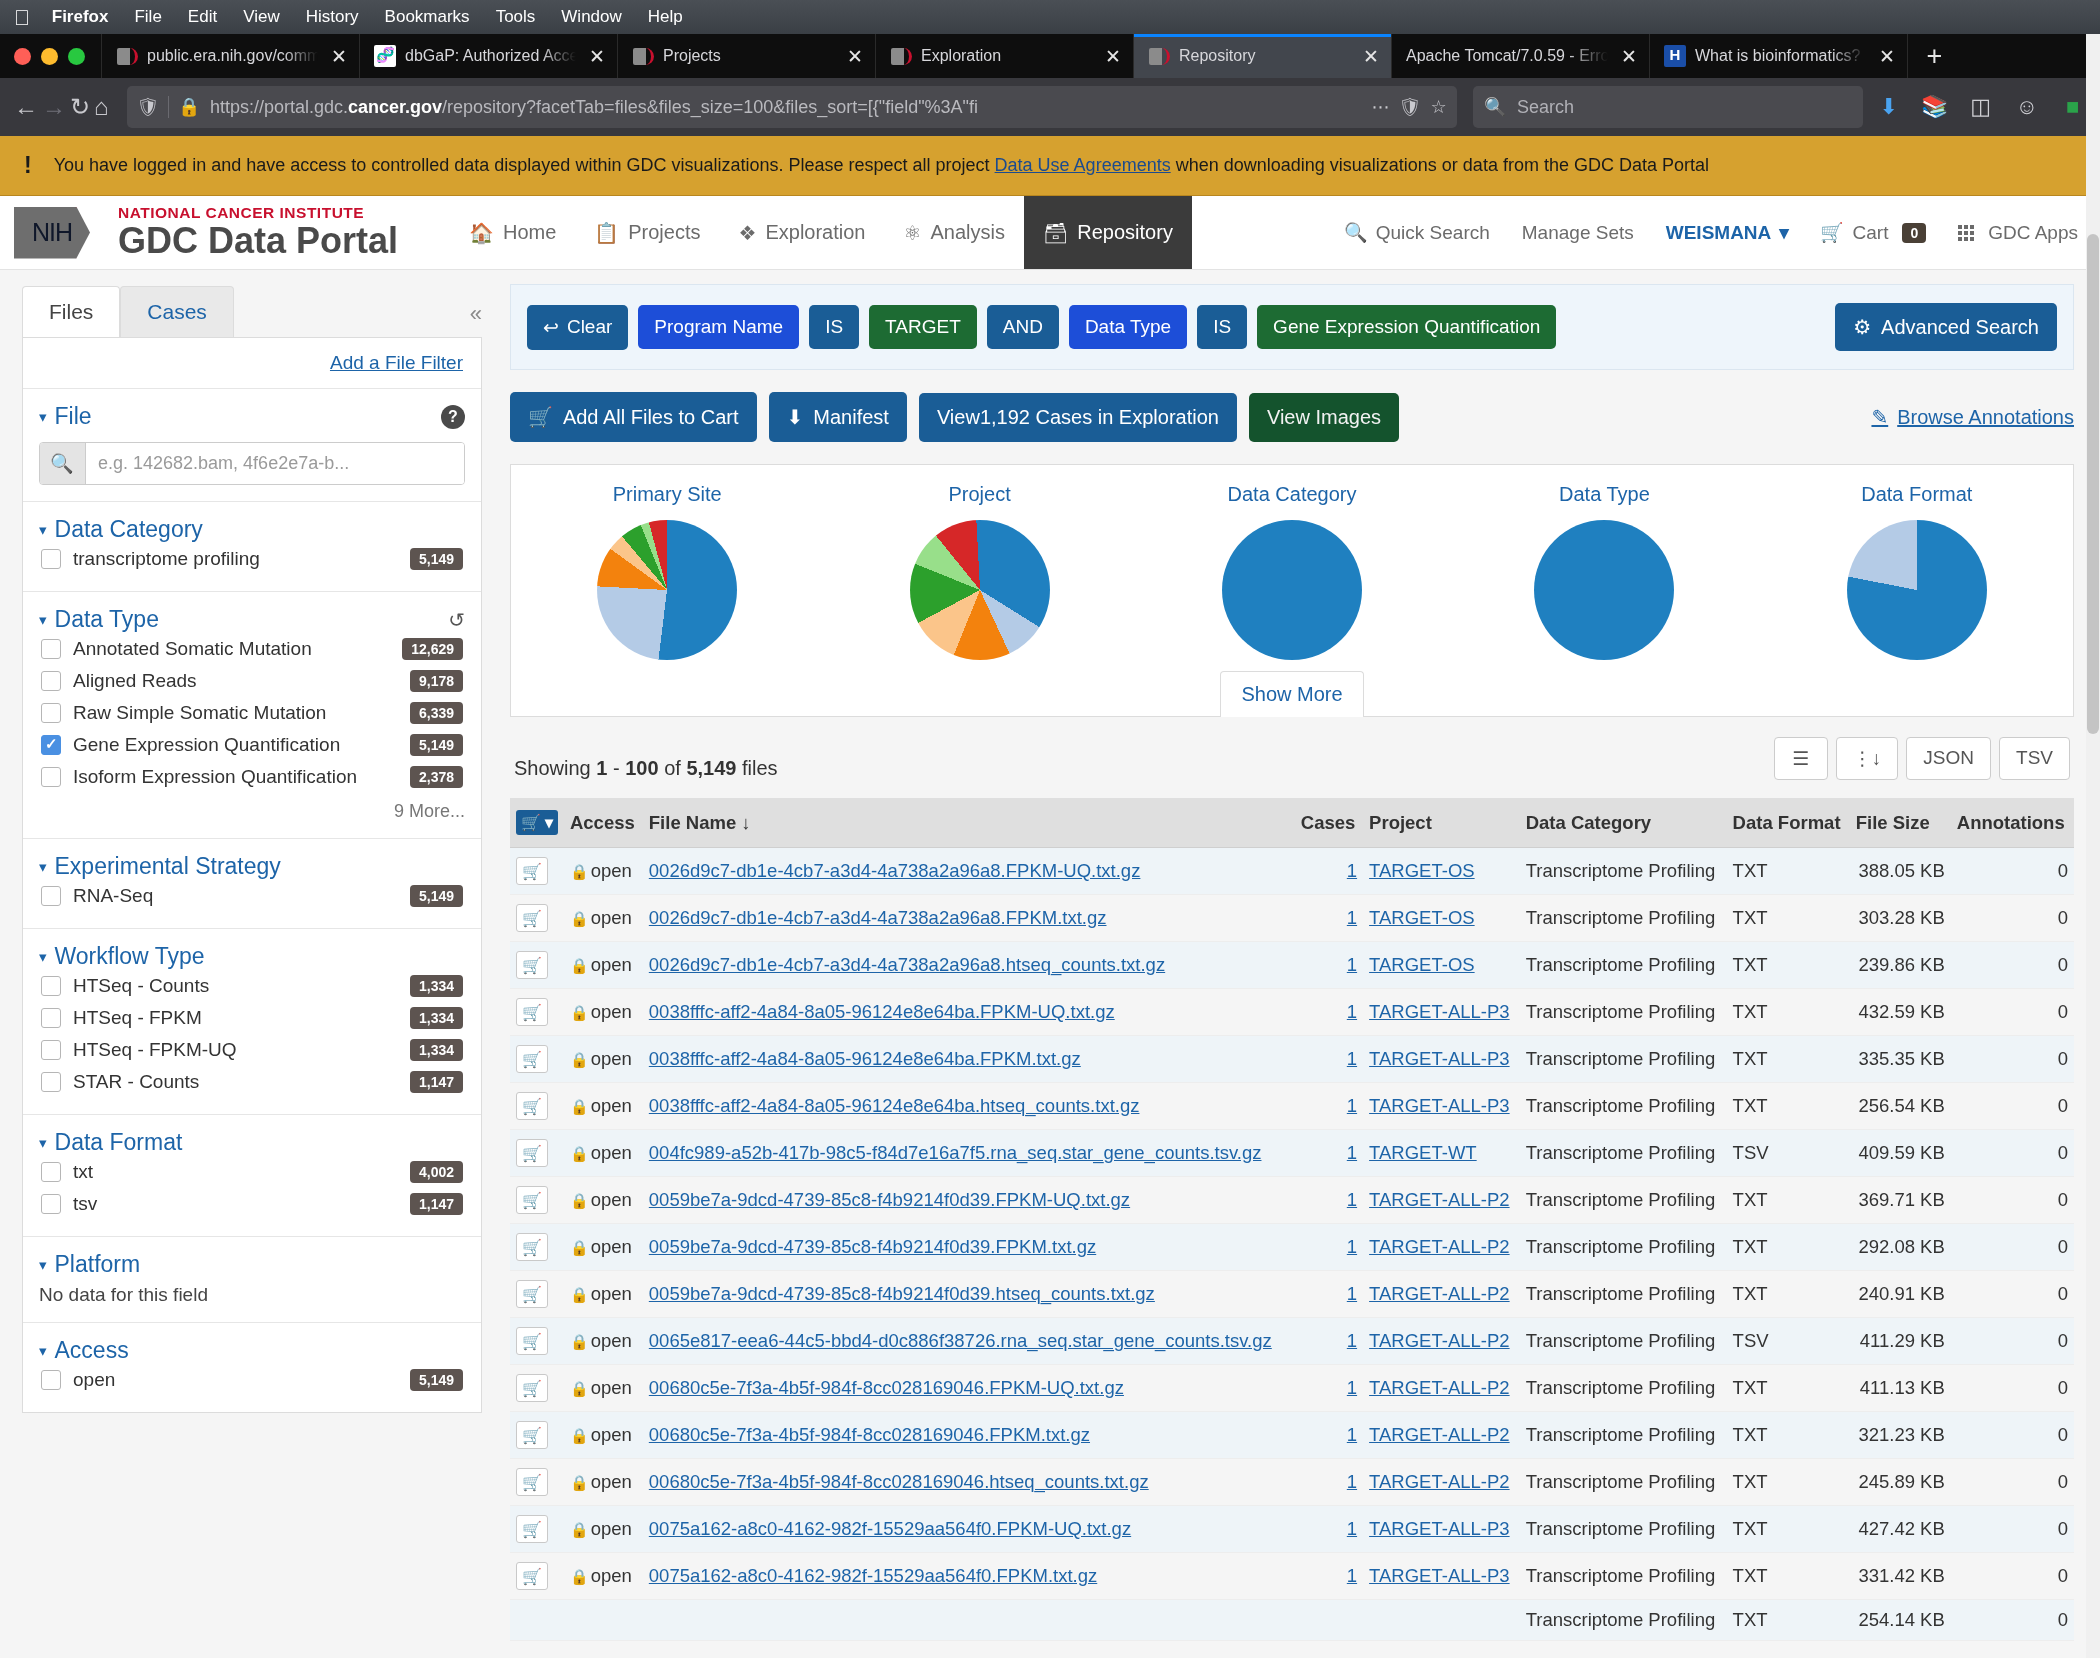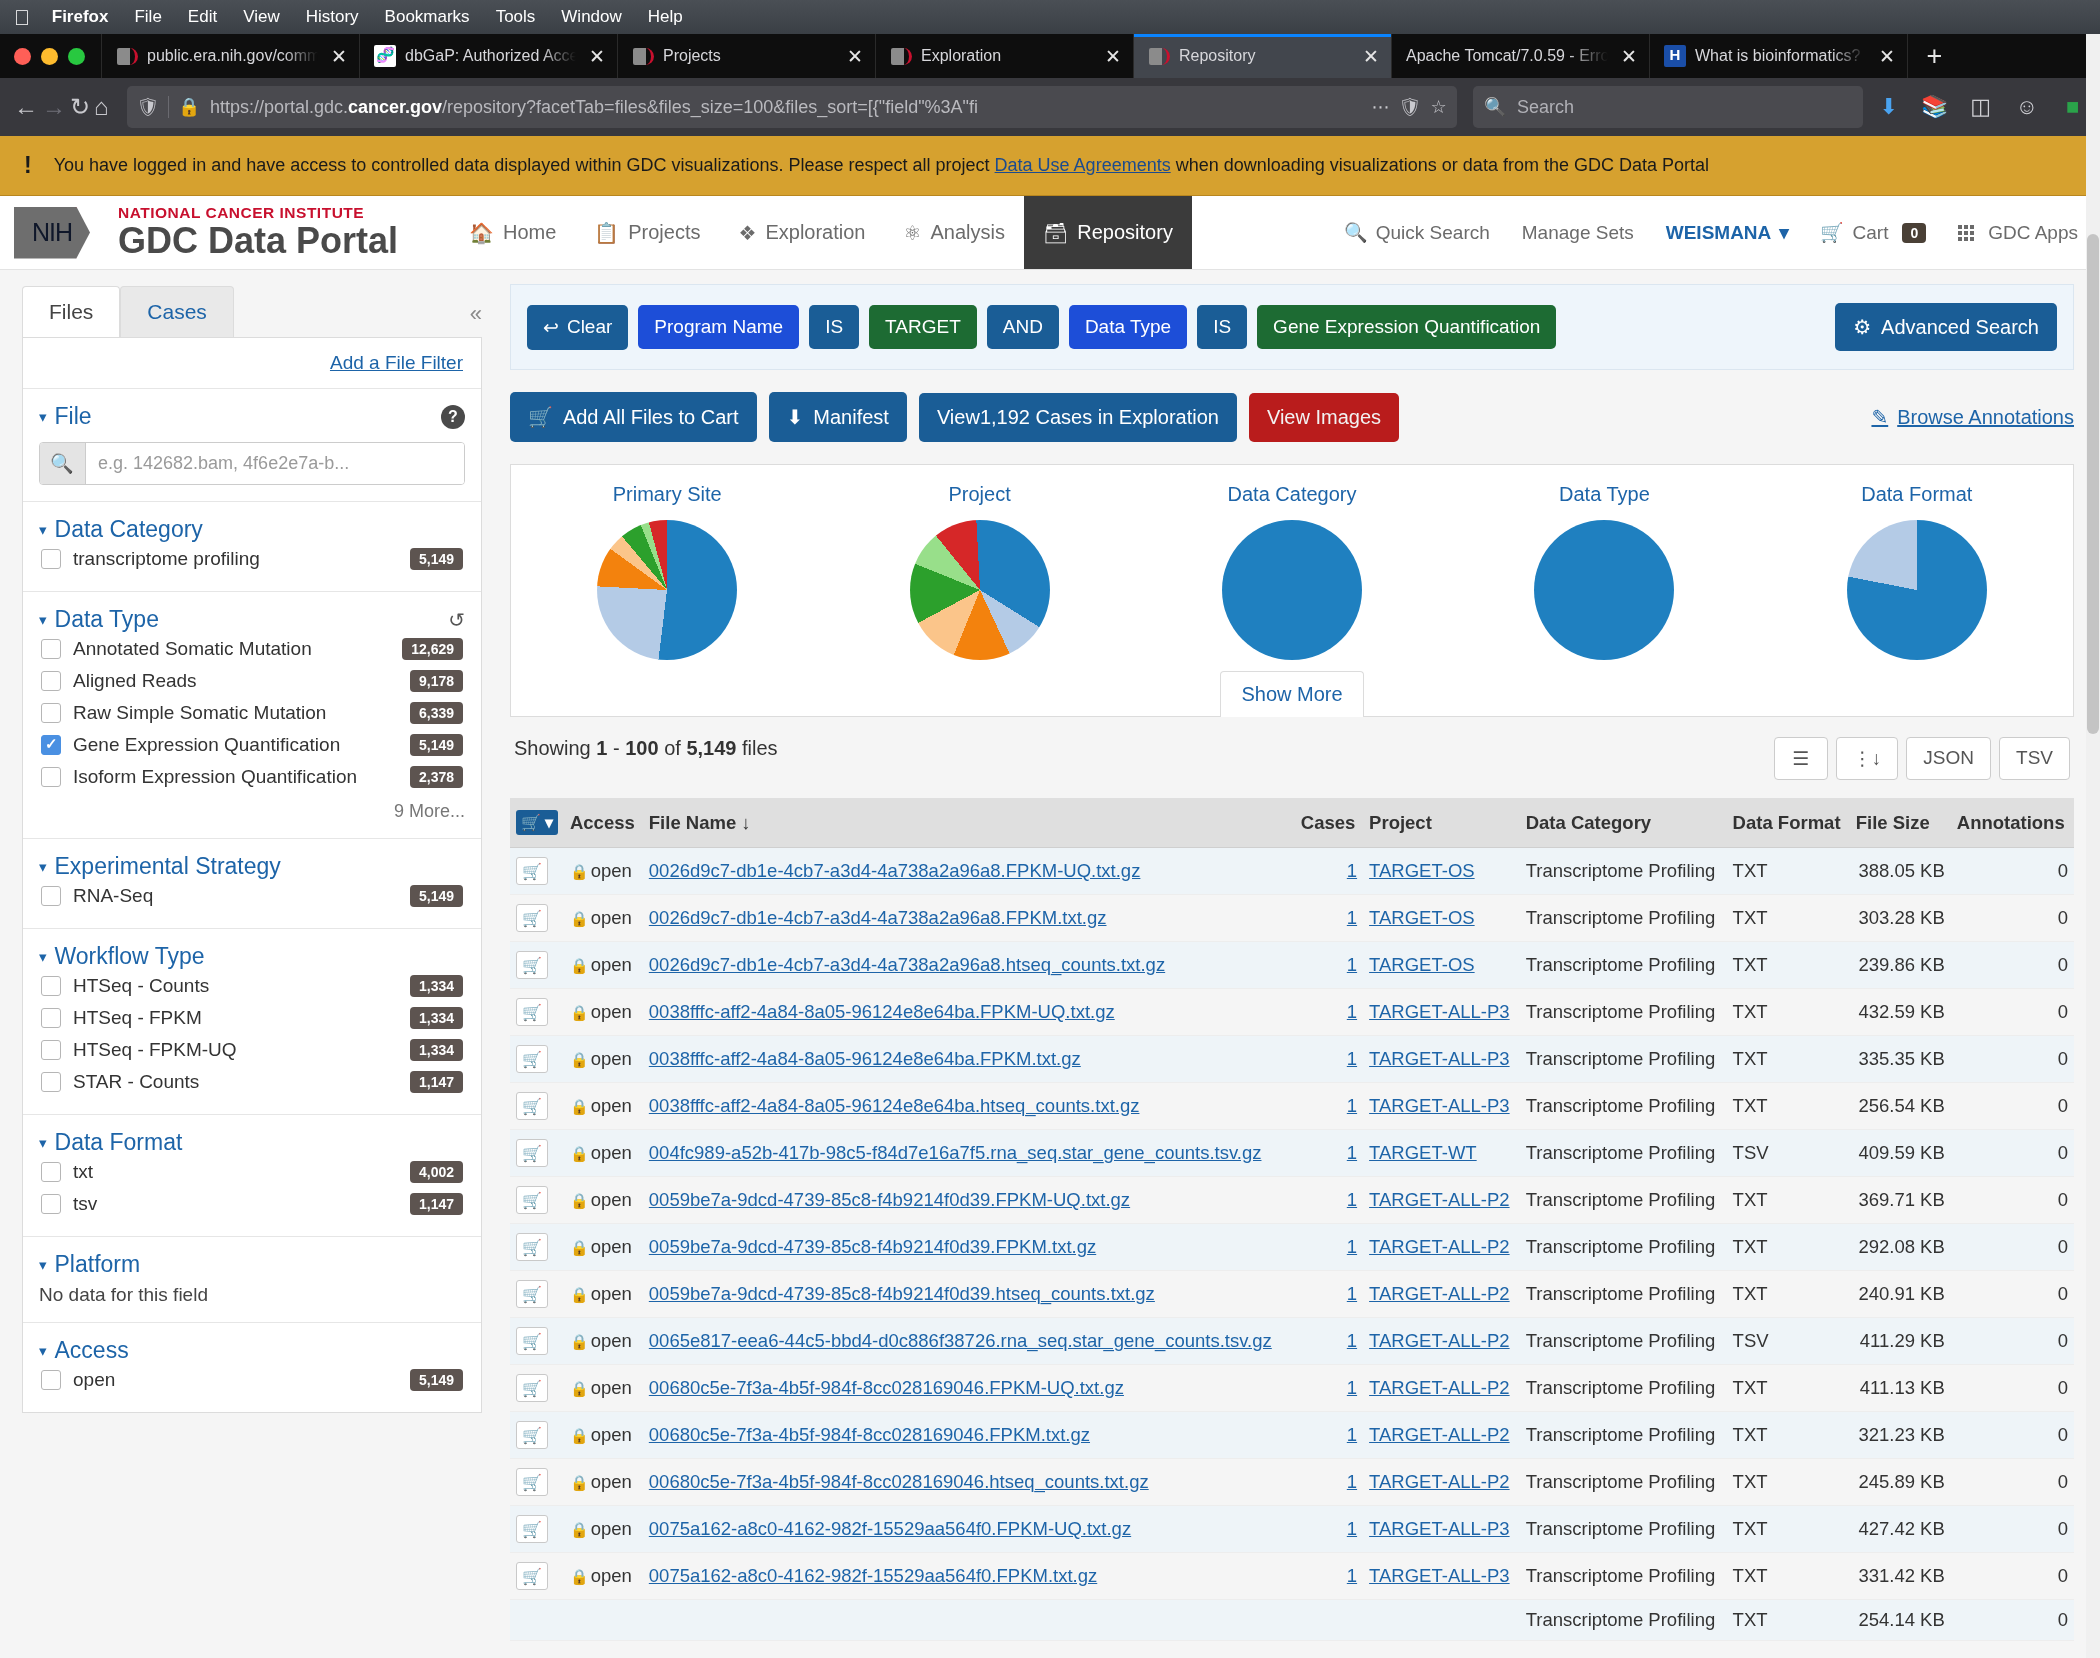--- a/index.html
+++ b/index.html
@@ -215,21 +215,21 @@
   .chip.blue { background:#1a5d96; }
   .chip.gray { background:#1d4ed8; }
   .chip.green{ background:#1d6b33; }
   .chip.clear { background:#1a5d96; display:flex; align-items:center; gap:8px;}
   .adv { margin-left:auto; background:#1a5d96; color:#fff; border-radius:5px;
          font-size:20px; padding: 12px 18px; display:flex; align-items:center; gap:10px;}
 
   .actionrow { display:flex; align-items:center; gap: 12px; margin-top: 22px; }
   .btn { background:#1a5d96; color:#fff; border-radius:5px; font-size:20px;
          padding: 13px 18px; display:flex; align-items:center; gap:10px; white-space:nowrap;}
-  .btn.disabled { background:#b91c1c; color:#f2f2f2; }
+  .btn.disabled { background:#14532d; color:#f2f2f2; }
   .browseann { margin-left:auto; color:#1d64a8; font-size:20px; display:flex;
                align-items:center; gap:9px; text-decoration:underline;}
 
   .card { background:#fff; border:1px solid #dcdcdc; margin-top: 22px; }
   .cardtabs { display:flex; align-items:flex-end; background:#f3f3f3;
               border-bottom:1px solid #dcdcdc; padding-left: 14px; }
   .ctab { padding: 15px 22px; font-size:21px; color:#1d64a8; }
   .ctab.active { background:#fff; border:1px solid #dcdcdc; border-bottom:1px solid #fff;
                  margin-bottom:-1px; border-radius:4px 4px 0 0;}
   .cardsize { margin-left:auto; padding: 15px 22px; font-size:21px; color:#333;
@@ -238,21 +238,21 @@
   .pies { display:flex; padding: 18px 0 0 0; }
   .piecol { flex:1; display:flex; flex-direction:column; align-items:center; }
   .pietitle { color:#1d64a8; font-size:20px; margin-bottom: 14px; }
   .pie { width: 140px; height: 140px; border-radius:50%; }
 
   .showmore-wrap { display:flex; justify-content:center; margin-top: 10px; }
   .showmore { border:1px solid #dcdcdc; border-bottom:none; padding: 11px 20px;
               color:#1d64a8; font-size:20px; background:#fff; border-radius:4px 4px 0 0;
               position:relative; top:1px;}
 
-  .showing { padding: 20px 4px 18px 4px; display:flex; align-items:flex-start; font-size:20px; color:#333;}
+  .showing { padding: 20px 4px 18px 4px; display:flex; align-items:flex-end; font-size:20px; color:#333;}
   .showing b { font-weight: bold; }
   .tblbtns { margin-left:auto; display:flex; gap:8px; }
   .tbtn { border:1px solid #ccc; border-radius:4px; background:#fff; color:#555;
           padding: 9px 16px; font-size:19px; min-width: 54px; text-align:center;}
 
   table.files { width: 100%; border-collapse: collapse; font-size: 18.5px; }
   table.files th {
     background:#dfdfdf; text-align:left; padding: 12px 6px; font-weight: bold;
     color:#333; white-space:nowrap; border-bottom: 1px solid #cfcfcf;
   }

